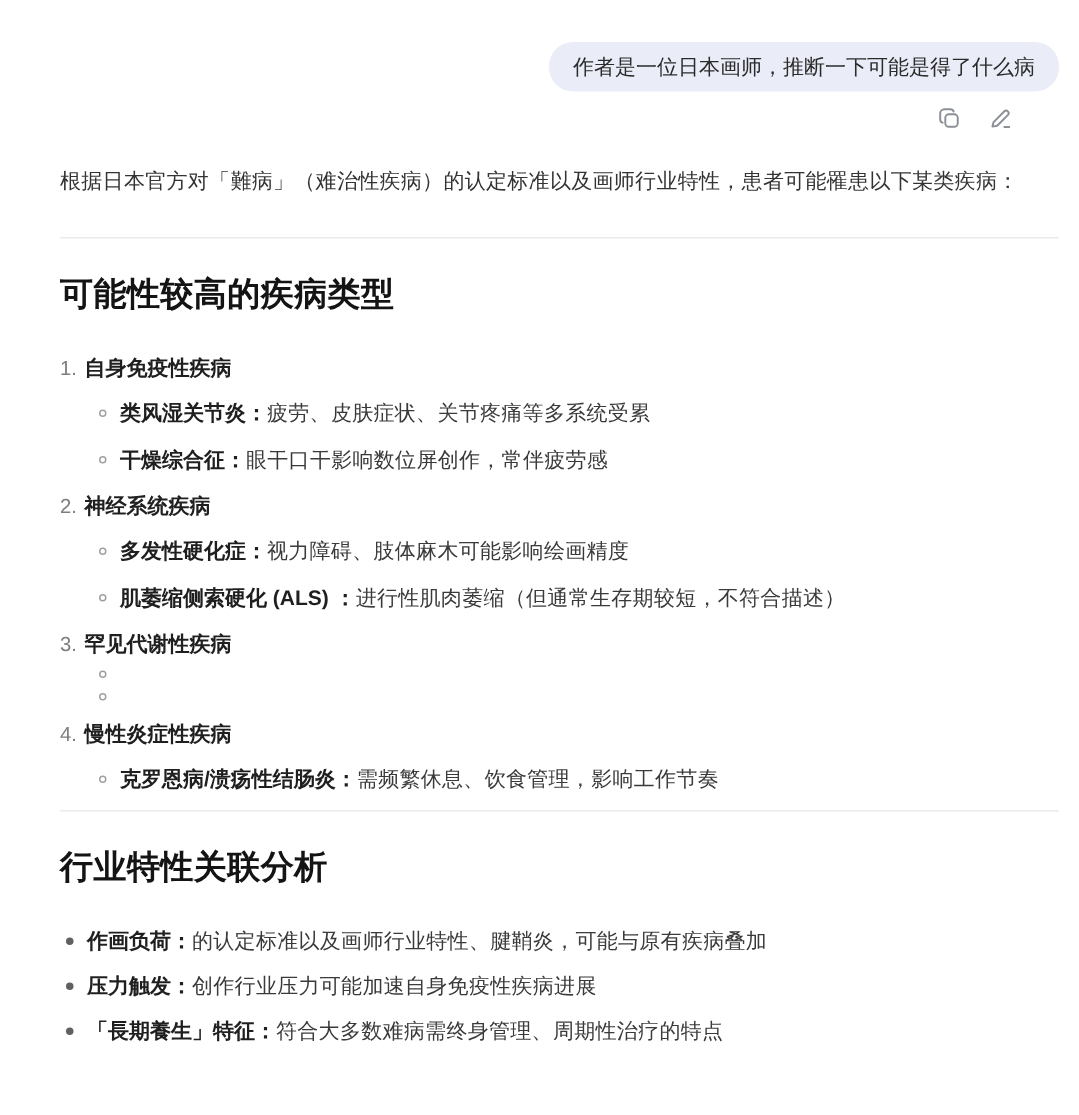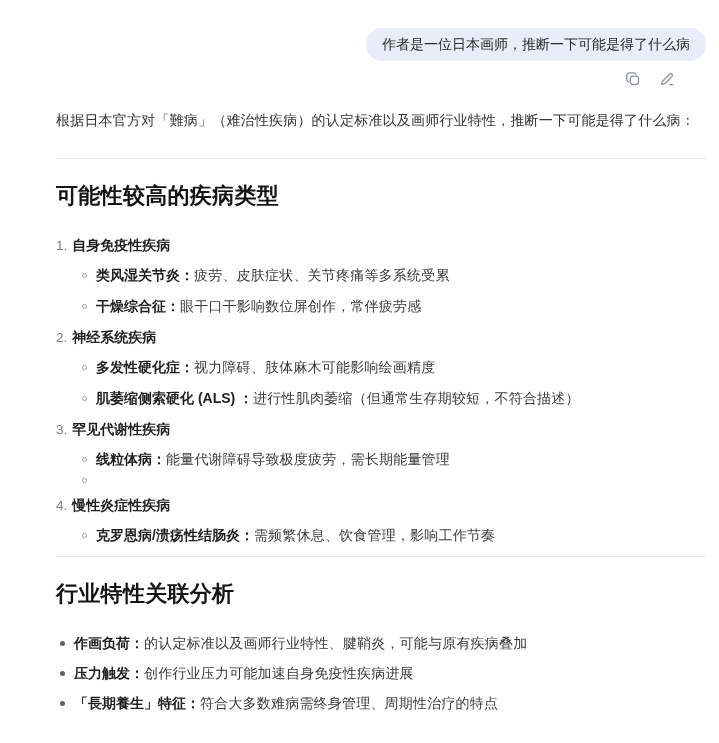--- a/index.html
+++ b/index.html
@@ -3,21 +3,21 @@
 <meta charset="utf-8">
 <style>
   * { box-sizing: border-box; margin: 0; padding: 0; }
   html, body {
     width: 719px; height: 743px;
     background: #ffffff;
     font-family: "Liberation Sans", "DejaVu Sans", sans-serif;
     color: #333333;
     overflow: hidden;
   }
-  .page { width: 719px; height: 743px; padding: 28px 13px 0 56px; }
+  .page { width: 719px; height: 743px; padding: 28px 13px 0 40px; }
 
   
   .msg-row { display: flex; justify-content: flex-end; }
   .bubble {
     background: #eaedf7;
     border-radius: 16px;
     padding: 7px 16px;
     font-size: 14px;
     line-height: 19px;
     color: #2b2b2b;
@@ -89,21 +89,21 @@
         <svg width="16" height="16" viewBox="0 0 16 16">
           <path d="M2.6 13.4 L3.4 10.4 L10.6 3.2 a1.7 1.7 0 0 1 2.4 2.4 L5.8 12.8 L2.6 13.4 z"></path>
           <path d="M10.6 13.6 h3.2"></path>
         </svg>
       </span>
     </button>
   </div>
 
   <div class="assistant">
 
-    <p class="intro">根据日本官方对「難病」（难治性疾病）的认定标准以及画师行业特性，推断一下可能是得了什么病：</p>
+    <p class="intro">根据日本官方对「難病」（难治性疾病）的认定标准以及画师行业特性，患者可能罹患以下某类疾病：</p>
 
     <hr class="divider">
 
     <h3 class="sec-heading">可能性较高的疾病类型</h3>
 
     <div class="cat">
       <div class="cat-title-row">
         <span class="num">1.</span><span class="cat-title">自身免疫性疾病</span>
       </div>
       <div class="sub-item">
@@ -129,21 +129,20 @@
         <span><b class="term">肌萎缩侧索硬化 (ALS) ：</b><span class="desc">进行性肌肉萎缩（但通常生存期较短，不符合描述）</span></span>
       </div>
     </div>
 
     <div class="cat">
       <div class="cat-title-row">
         <span class="num">3.</span><span class="cat-title">罕见代谢性疾病</span>
       </div>
       <div class="sub-item">
         <span class="circle"></span>
-        <span><b class="term">线粒体病：</b><span class="desc">能量代谢障碍导致极度疲劳，需长期能量管理</span></span>
       </div>
       <div class="sub-item">
         <span class="circle"></span>
       </div>
     </div>
 
     <div class="cat">
       <div class="cat-title-row">
         <span class="num">4.</span><span class="cat-title">慢性炎症性疾病</span>
       </div>

